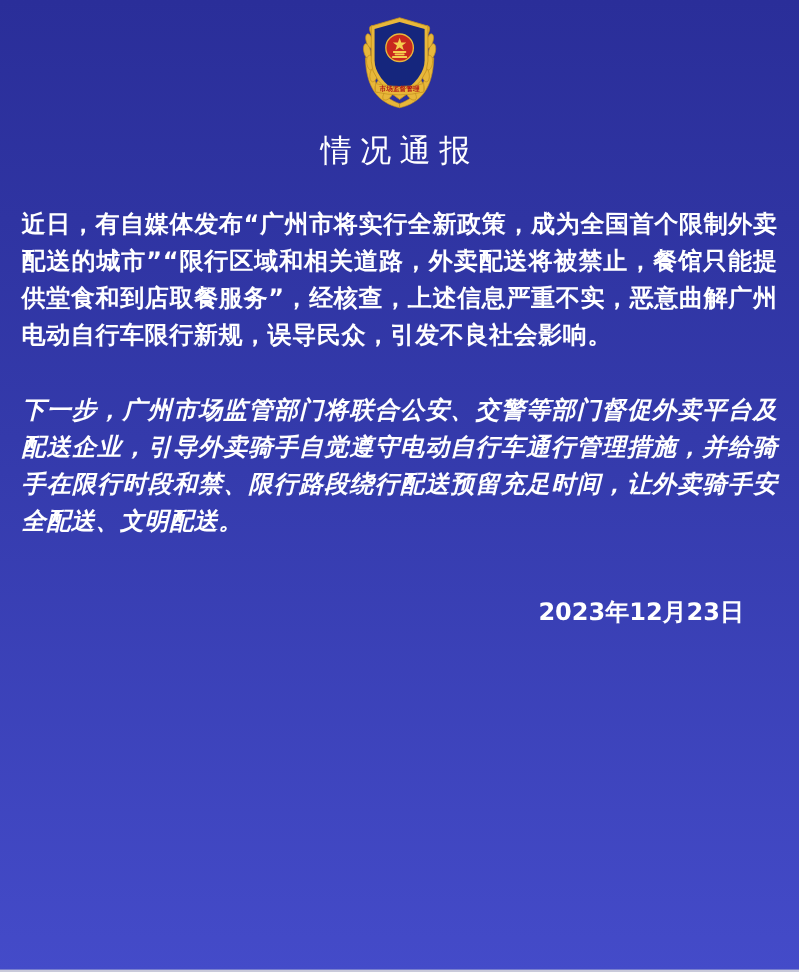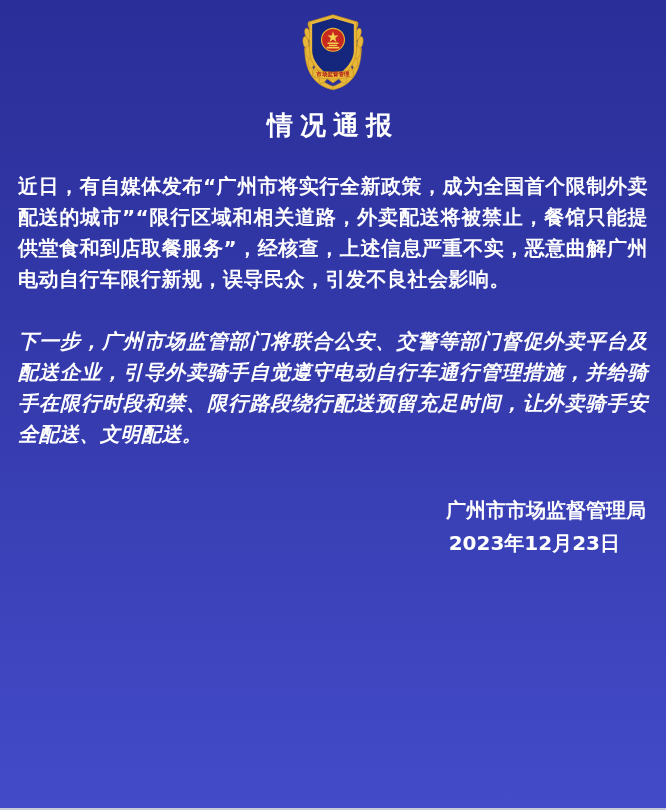--- a/index.html
+++ b/index.html
@@ -18,21 +18,21 @@
   .emblem-wrap {
     display: flex;
     justify-content: center;
     padding-top: 12px;
   }
   .emblem-wrap svg { width: 84px; height: 82px; }
   .page-title {
     margin: 14px 0 0 0;
     text-align: center;
     font-size: 26px;
-    font-weight: bold;
+    font-weight: normal;
     letter-spacing: 7px;
     color: #ffffff;
   }
   .notice-body {
     padding: 0 18px;
     margin-top: 28px;
   }
   .notice-body p {
     margin: 0 0 31px 0;
     font-size: 20px;
@@ -110,18 +110,17 @@
   </div>
 
   <h1 class="page-title">情况通报</h1>
 
   <div class="notice-body">
     <p>近日，有自媒体发布“广州市将实行全新政策，成为全国首个限制外卖配送的城市”“限行区域和相关道路，外卖配送将被禁止，餐馆只能提供堂食和到店取餐服务”，经核查，上述信息严重不实，恶意曲解广州电动自行车限行新规，误导民众，引发不良社会影响。</p>
     <p>下一步，广州市场监管部门将联合公安、交警等部门督促外卖平台及配送企业，引导外卖骑手自觉遵守电动自行车通行管理措施，并给骑手在限行时段和禁、限行路段绕行配送预留充足时间，让外卖骑手安全配送、文明配送。</p>
   </div>
 
   <div class="signature">
-    <div class="agency">广州市市场监督管理局</div>
     <div class="date">2023年12月23日</div>
   </div>
 
   <div class="bottom-edge"></div>
 </div>
 
 </body></html>

